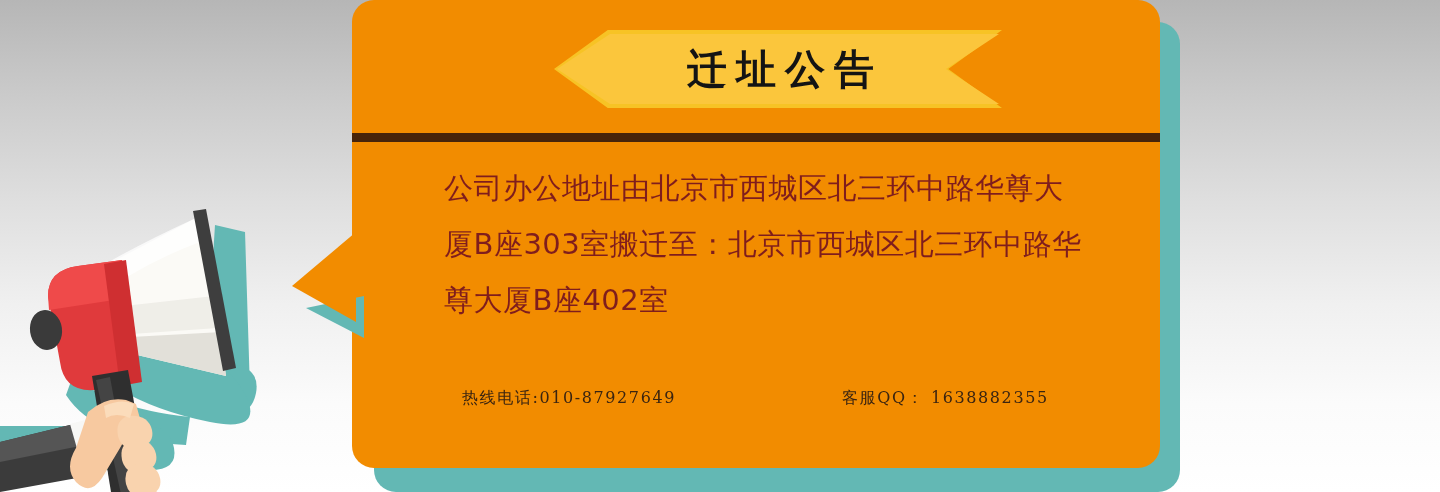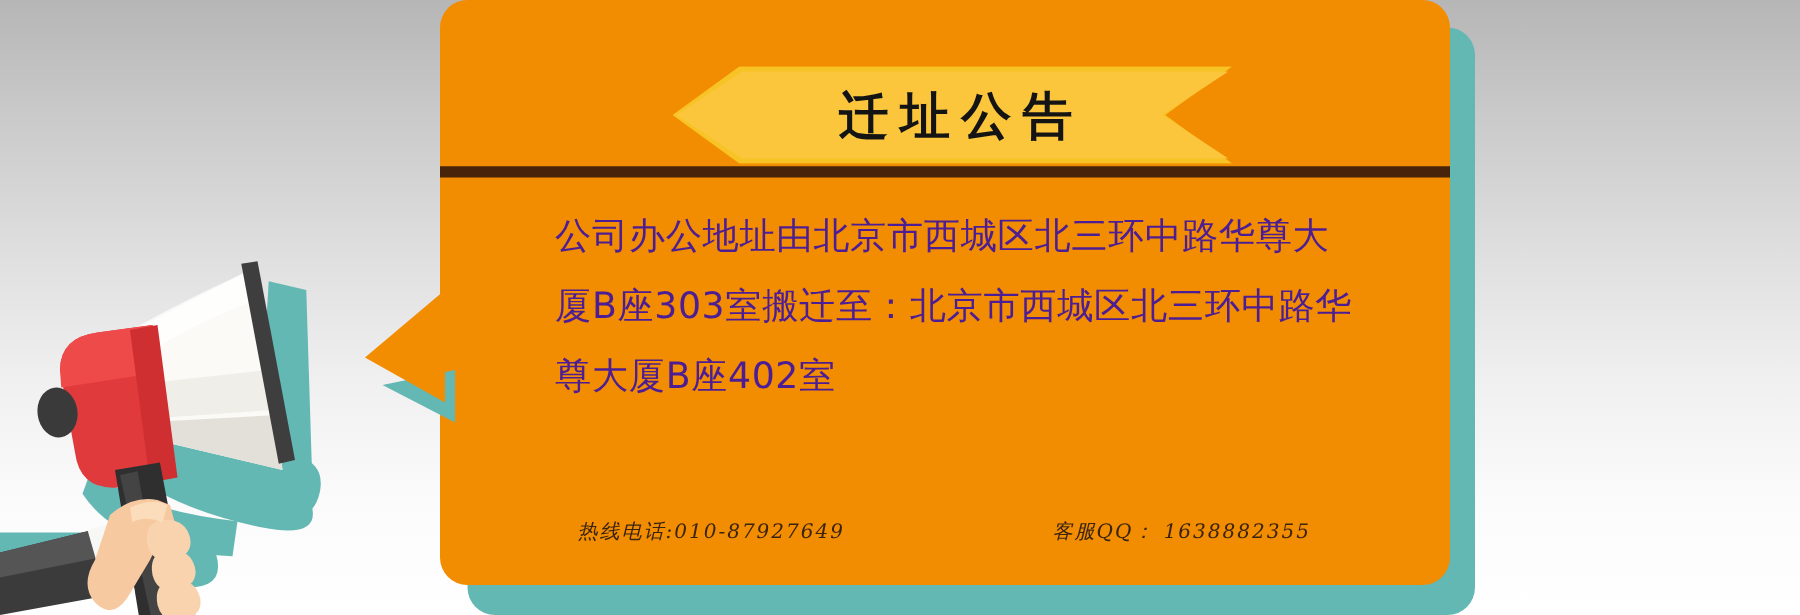--- a/index.html
+++ b/index.html
@@ -71,25 +71,24 @@
     left: 300px;
     top: 296px;
     width: 64px;
     height: 42px;
     z-index: 2;
   }
 
   
   #header-area {
     position: absolute;
-    left: 0;
+    left: 16px;
     top: 0;
     width: 699px;
     height: 140px;
-    margin-top: 23px;
   }
   #title-ribbon {
     position: absolute;
     left: 186px;
     top: 30px;
     width: 448px;
     height: 78px;
   }
   #title-ribbon .ribbon-bg {
     position: absolute;
@@ -132,36 +131,35 @@
     height: 9px;
     background: #47240a;
   }
 
   
   #body-text {
     position: absolute;
     left: 92px;
     top: 160px;
     width: 648px;
-    color: #4c1d95;
+    color: #7f1d1d;
     font-size: 29px;
     line-height: 56px;
     font-family: "DejaVu Sans", "Liberation Sans", sans-serif;
     letter-spacing: 0.5px;
   }
 
   
   #contact-row {
     position: absolute;
     left: 110px;
-    top: 415px;
+    top: 388px;
     width: 630px;
     display: flex;
     align-items: flex-start;
-    font-style: italic;
   }
   #contact-row .contact-item {
     font-family: "DejaVu Serif", "Liberation Serif", serif;
     font-size: 16px;
     letter-spacing: 1.6px;
     color: #3a2410;
     white-space: nowrap;
   }
   #contact-hotline { width: 380px; }
 </style>

